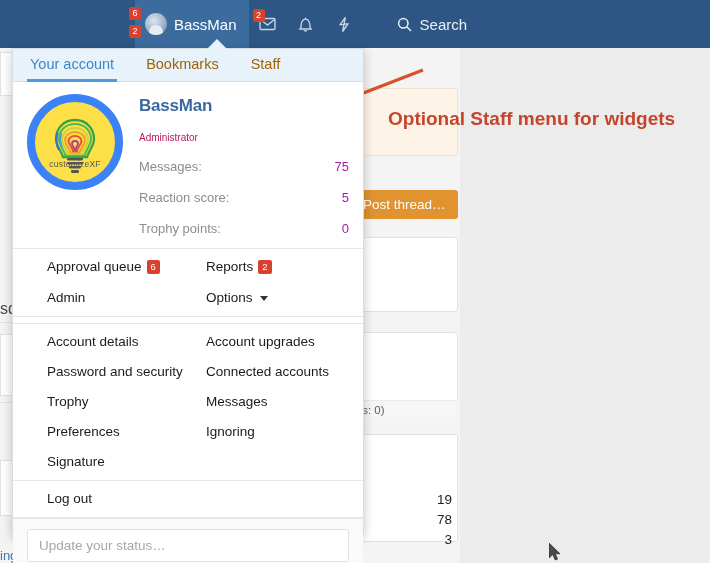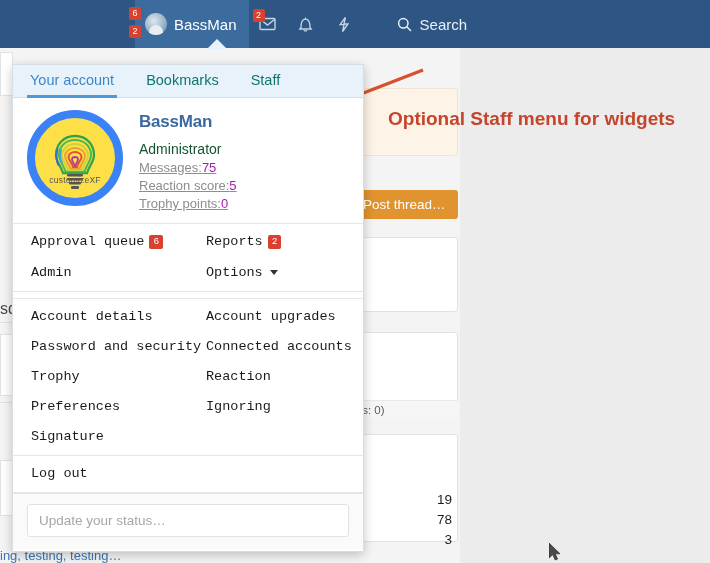--- a/index.html
+++ b/index.html
@@ -57,37 +57,37 @@
   }
   .nav-icon svg { display:block; }
   .badge-mail { left:4px; top:9px; }
   .search-wrap {
     margin-left:24px; display:flex; align-items:center; gap:8px;
     color:#e9f0f6; font-size:15px; padding:0 10px; height:48px;
   }
 
   
   .menu {
-    position:absolute; left:12px; top:64px; width:352px; height:488px;
+    position:absolute; left:12px; top:48px; width:352px; height:488px;
     background:#fff; border:1px solid #d6dde3;
     box-shadow:0 3px 10px rgba(0,0,0,.22);
     z-index:30;
   }
   .menu-caret {
     position:absolute; left:207px; top:39px; width:0; height:0;
     border-left:10px solid transparent; border-right:10px solid transparent;
     border-bottom:10px solid #e8f2fb; z-index:31;
   }
   .tabs {
     display:flex; align-items:flex-end; height:33px;
     background:#e8f2fb; border-bottom:1px solid #d3e0ec;
     padding-left:14px; gap:26px;
   }
   .tab {
-    font-size:14.5px; color:#0f766e; padding:0 3px 7px 3px;
+    font-size:14.5px; color:#a16207; padding:0 3px 7px 3px;
     border-bottom:3px solid transparent; position:relative; top:1px;
   }
   .tab.active { color:#3d87c9; border-bottom-color:#4f99d8; }
 
   
   .profile {
     display:flex; gap:16px; padding:12px 14px 12px 14px;
     border-bottom:1px solid #e3e7ea;
   }
   .avatar-lg {
@@ -95,29 +95,29 @@
     background:#fde047; border:8px solid #3b82f6;
     flex:none; position:relative; overflow:hidden;
   }
   .bulb { position:absolute; left:50%; top:14px; transform:translateX(-50%); }
   .bulb-label {
     position:absolute; left:0; right:0; bottom:13px; text-align:center;
     font-size:8.5px; color:#555; letter-spacing:.2px;
   }
   .pinfo { flex:1; padding-top:2px; }
   .pname { font-size:17px; font-weight:bold; color:#39699e; letter-spacing:-.2px;}
-  .prole { font-size:14px; color:#14532d; margin-top:9px; }
+  .prole { font-size:10px; color:#be185d; margin-top:16px; }
   .prow {
-    display:flex; justify-content:flex-start;
-    font-size:13px; color:#8d8d8d; margin-top:3px;text-decoration:underline;
+    display:flex; justify-content:space-between;
+    font-size:13px; color:#8d8d8d; margin-top:16px;
   }
   .prow .v { color:#a21caf; }
 
   
-  .group { border-bottom:1px solid #e3e7ea; padding:3px 0;font-family:Liberation Mono, monospace; }
+  .group { border-bottom:1px solid #e3e7ea; padding:3px 16px; }
   .group:last-of-type { border-bottom:none; }
   .grid { display:flex; }
   .col { width:50%; }
   .mi {
     display:block; font-size:13.5px; color:#1b1b1b;
     padding:8px 0 8px 18px; line-height:14px; white-space:nowrap;
   }
   .mi .badge-inline {
     display:inline-block; background:#d8402f; color:#fff;
     font-size:9.5px; line-height:12px; padding:1px 4px;
@@ -368,21 +368,21 @@
         <div class="col">
           <a class="mi">Account details</a>
           <a class="mi">Password and security</a>
           <a class="mi">Trophy</a>
           <a class="mi">Preferences</a>
           <a class="mi">Signature</a>
         </div>
         <div class="col">
           <a class="mi">Account upgrades</a>
           <a class="mi">Connected accounts</a>
-          <a class="mi">Reaction</a>
+          <a class="mi">Messages</a>
           <a class="mi">Ignoring</a>
         </div>
       </div>
     </div>
 
     <div class="group">
       <div class="grid">
         <div class="col">
           <a class="mi">Log out</a>
         </div>

